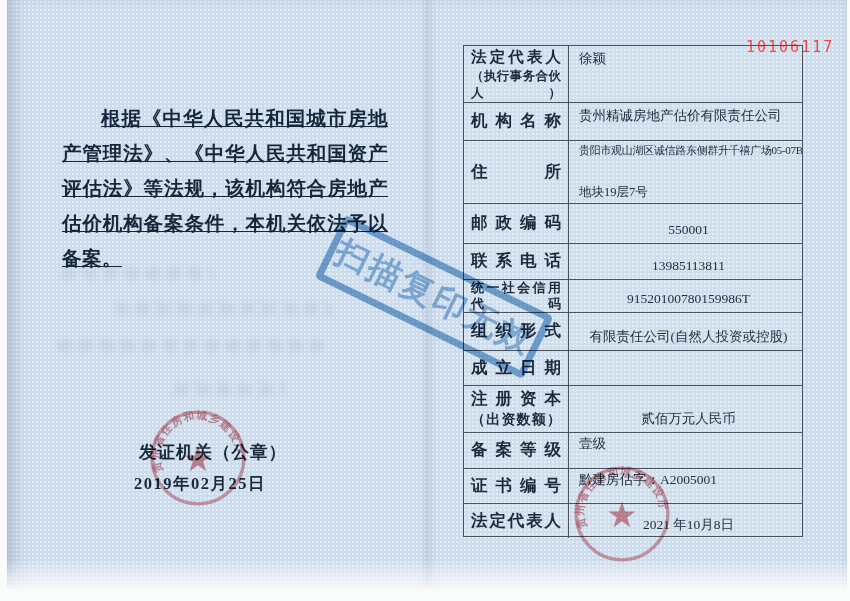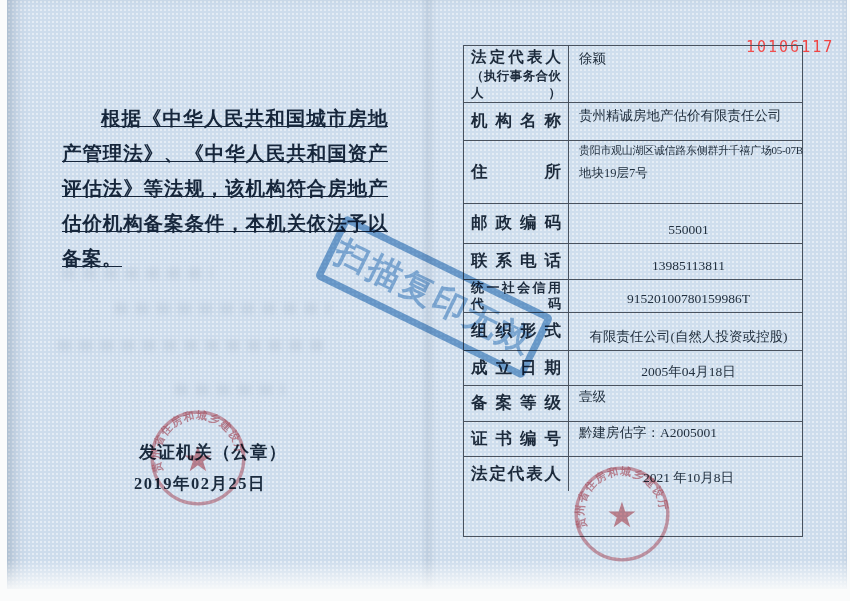--- a/index.html
+++ b/index.html
@@ -65,21 +65,21 @@
   .lbl{
     width:105px;flex:0 0 105px;border-right:1px solid #49525e;box-sizing:border-box;
     display:flex;flex-direction:column;justify-content:center;
     padding:0 7px;color:#1c2a3b;
   }
   .lbl .l1{font-size:16.5px;font-weight:bold;text-align:justify;text-align-last:justify;line-height:1.25;}
   .lbl .l2{font-size:12.5px;font-weight:bold;text-align:justify;text-align-last:justify;line-height:1.3;margin-top:2px;}
   .lbl.small .l1{font-size:13px;}
   .lbl.mid .l1{font-size:15.5px;}
   .val{
-    flex:1;display:flex;flex-direction:column;justify-content:flex-start;
+    flex:1;display:flex;flex-direction:column;justify-content:space-between;
     padding:2px 4px 2px 10px;font-size:13.5px;color:#22303f;line-height:1.35;
   }
   .val.v-low{justify-content:flex-end;padding-bottom:4px;align-items:center;}
   .val.v-top{justify-content:flex-start;padding-top:4px;}
   .val .addr1{font-size:11px;letter-spacing:-.3px;white-space:nowrap;}
   .val .addr2{font-size:12.5px;margin-top:7px;}
   
   .seal{position:absolute;mix-blend-mode:multiply;opacity:.85;}
   
   .blue-stamp{
@@ -174,25 +174,31 @@
       </div>
     <div class="val v-low">
         <div>有限责任公司(自然人投资或控股)</div>
       </div>
   </div>
 
   <div class="trow" style="height:35px">
     <div class="lbl">
         <div class="l1">成立日期</div>
       </div>
-    <div class="val v-low">
-        <div>2005年04月18日</div>
-      </div>
-  </div>
-
+  </div>
+
+  <div class="trow" style="height:47px">
+    <div class="lbl">
+      <div class="l1">注册资本</div>
+      <div class="l2" style="font-size:14px">（出资数额）</div>
+    </div>
+    <div class="val v-low">
+        <div>贰佰万元人民币</div>
+      </div>
+  </div>
 
   <div class="trow" style="height:36px">
     <div class="lbl">
         <div class="l1">备案等级</div>
       </div>
     <div class="val">
         <div>壹级</div>
       </div>
   </div>
 

